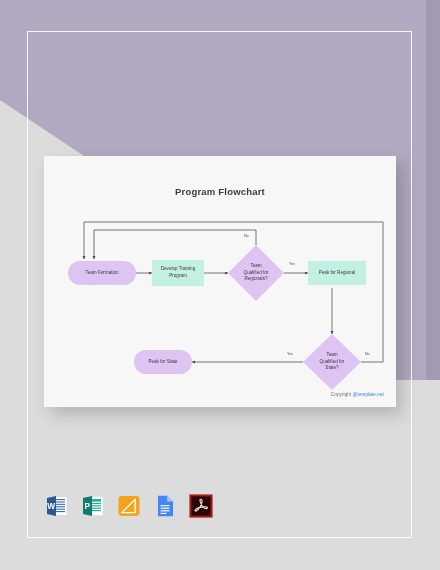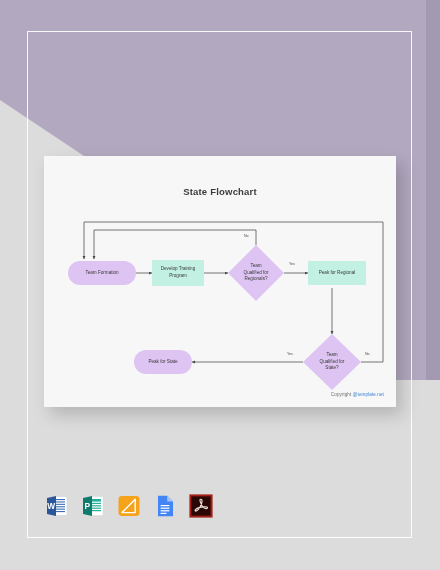--- a/index.html
+++ b/index.html
@@ -73,21 +73,21 @@
 <div id="stage">
 
   <div class="bg-gray"></div>
   <div class="bg-purple"></div>
   <div class="bg-purple-right"></div>
   <div class="bg-purple-right-shade"></div>
   <div class="frame"></div>
 
   <div class="card">
 
-    <div class="card-title">State Flowchart</div>
+    <div class="card-title">Program Flowchart</div>
 
     <div class="flow">
 
       <svg width="352" height="251" viewBox="0 0 352 251">
         <defs>
           <marker id="ah" markerWidth="5" markerHeight="5" refX="4.2" refY="2" orient="auto">
             <path d="M0,0 L4.4,2 L0,4 z" fill="#4a4a4a"></path>
           </marker>
         </defs>
         <g stroke="#4a4a4a" stroke-width="0.75" fill="none">

